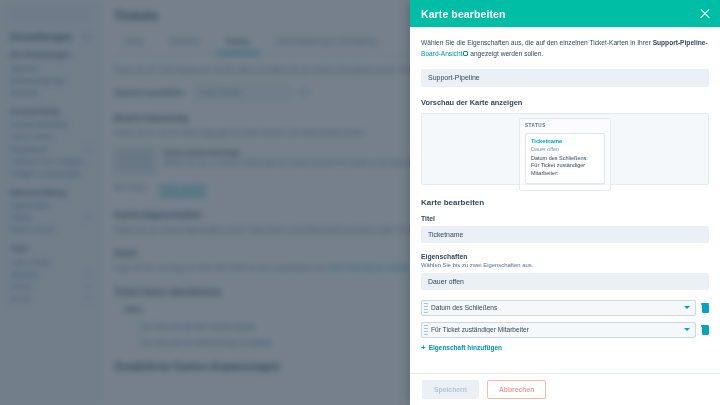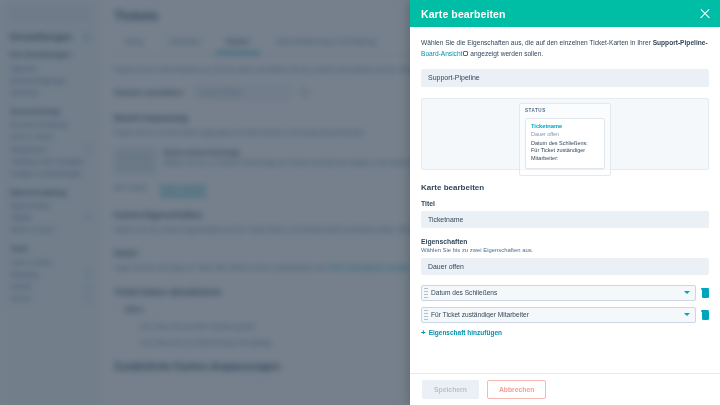--- a/index.html
+++ b/index.html
@@ -305,20 +305,21 @@
     </div>
 
     <div class="panel-body">
 
       <div class="intro">
         <span>Wählen Sie die Eigenschaften aus, die auf den einzelnen Ticket-Karten in Ihrer </span><b>Support-Pipeline</b><b>-</b><a href="#">Board-Ansicht</a><span class="ext-ico"></span><span> angezeigt werden sollen.</span>
       </div>
 
       <div class="pipeline-field">Support-Pipeline</div>
 
+      <div class="section-label">Vorschau der Karte anzeigen</div>
 
       <div class="preview-box">
         <div class="preview-col">
           <div class="col-head">STATUS</div>
           <div class="mini-card">
             <div class="mc-title">Ticketname</div>
             <div class="mc-sub">Dauer offen</div>
             <div class="mc-prop">Datum des Schließens:</div>
             <div class="mc-prop">Für Ticket zuständiger Mitarbeiter:</div>
           </div>

